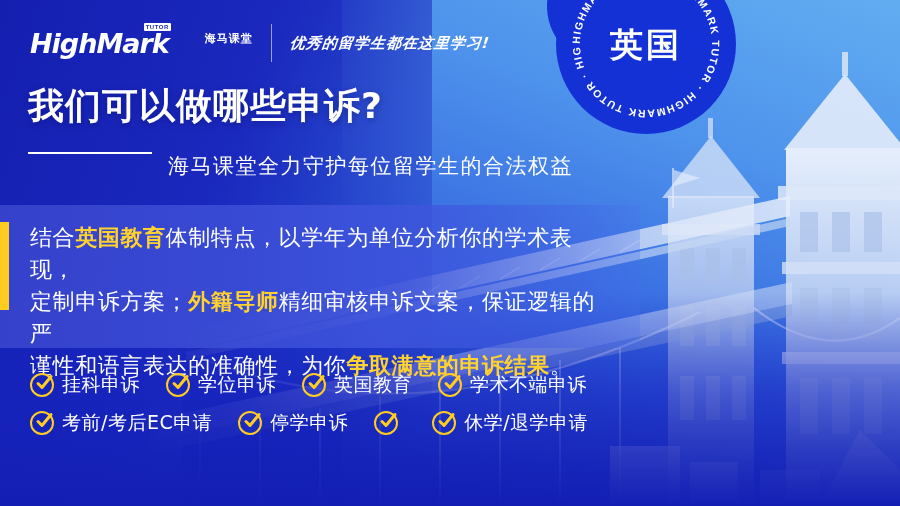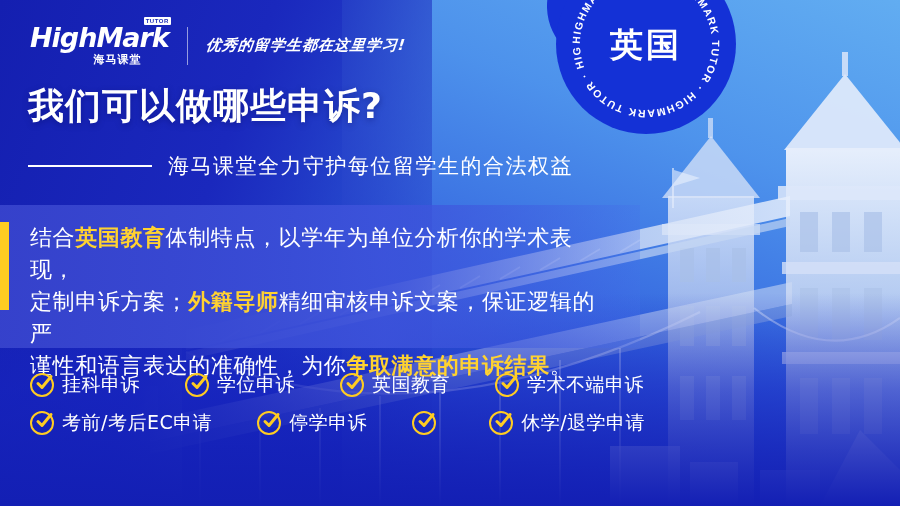--- a/index.html
+++ b/index.html
@@ -28,21 +28,21 @@
     position:absolute; left:0; top:0; width:48%; height:100%;
     background:linear-gradient(110deg,#141fb0 0%,#1a28bd 45%,rgba(28,48,200,0) 100%);
   }
   .bg-bottom-dark {
     position:absolute; left:0; bottom:0; width:100%; height:42%;
     background:linear-gradient(0deg,#131fb4 0%,rgba(21,34,190,.55) 55%,rgba(24,40,200,0) 100%);
   }
   svg.art { position:absolute; inset:0; width:900px; height:506px; }
   
   .header { position:absolute; left:30px; top:24px; display:flex; align-items:center; z-index:6; }
-  .logo-wrap { display:flex; flex-direction:column; align-items:center; }
+  .logo-wrap { display:flex; flex-direction:row; align-items:flex-start; }
   .logo-row { display:flex; align-items:flex-end; position:relative; }
   .logo-text {
     color:#fff; font-weight:bold; font-size:27px; letter-spacing:-1px;
     font-family:"DejaVu Sans","Liberation Sans",sans-serif;
     font-style:italic; line-height:1; white-space:nowrap;
   }
   .logo-badge-tutor {
     position:absolute; right:-2px; top:-7px;
     background:#fff; color:#1a2bb8; font-size:6px; font-weight:bold;
     letter-spacing:.5px; padding:1px 2px; border-radius:1px;
@@ -82,21 +82,21 @@
   
   .headline {
     position:absolute; left:28px; top:88px; z-index:6;
     color:#fff; font-size:36px; font-weight:bold; letter-spacing:1px;
     font-family:"DejaVu Sans","Liberation Sans",sans-serif;
     text-shadow:0 2px 6px rgba(0,10,80,.35);
     white-space:nowrap; line-height:1;
   }
   .sub-row {
     position:absolute; left:28px; top:152px; z-index:6;
-    display:flex; align-items:center;
+    display:flex; 
   }
   .sub-rule { width:124px; height:2px; background:#ffffff; margin-right:16px; }
   .subtitle {
     color:#ffffff; font-size:21px; letter-spacing:1.5px; white-space:nowrap;
     font-family:"DejaVu Sans","Liberation Sans",sans-serif;
   }
   
   .body-panel {
     position:absolute; left:0; top:205px; width:640px; height:143px; z-index:5;
     background:linear-gradient(90deg,rgba(56,68,205,.92) 0%,rgba(62,84,220,.86) 60%,rgba(70,110,235,.25) 100%);
@@ -106,21 +106,21 @@
     background:#ffcc22; z-index:6;
   }
   .body-text {
     position:absolute; left:30px; top:222px; width:580px; z-index:6;
     color:#ffffff; font-size:22px; line-height:32px; letter-spacing:.6px;
     font-family:"DejaVu Sans","Liberation Sans",sans-serif;
   }
   .hl { color:#ffd230; font-weight:bold; }
   
   .tags { position:absolute; left:30px; top:372px; z-index:6; }
-  .tag-row { display:flex; align-items:center; margin-bottom:12px;gap:19px; }
+  .tag-row { display:flex; align-items:center; margin-bottom:12px; }
   .tag { display:flex; align-items:center; margin-right:26px; white-space:nowrap; }
   .tag:last-child { margin-right:0; }
   .check {
     width:24px; height:24px; flex:0 0 24px; margin-right:8px;
     border:2px solid #ffcc22; border-radius:50%;
     position:relative; background:transparent;
   }
   .check svg { position:absolute; left:2px; top:-2px; }
   .tag-label {
     color:#ffffff; font-size:19px; letter-spacing:.5px;

